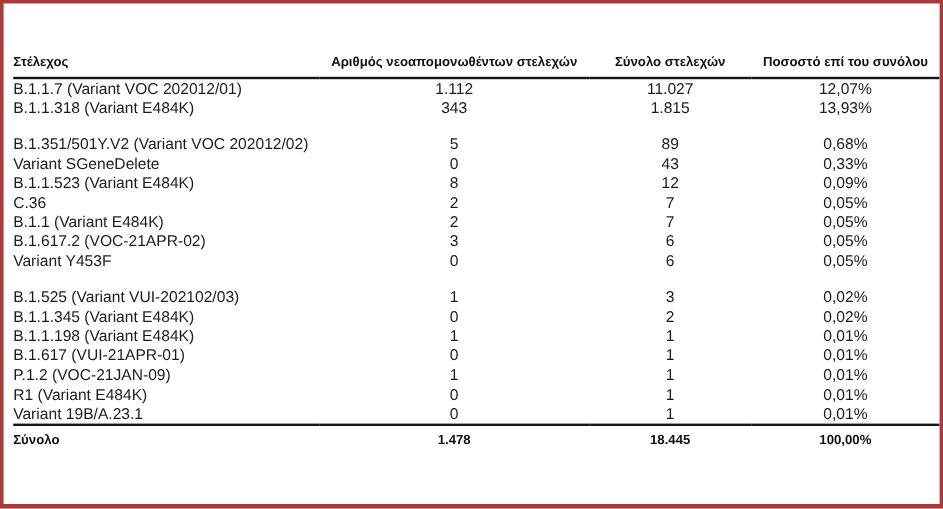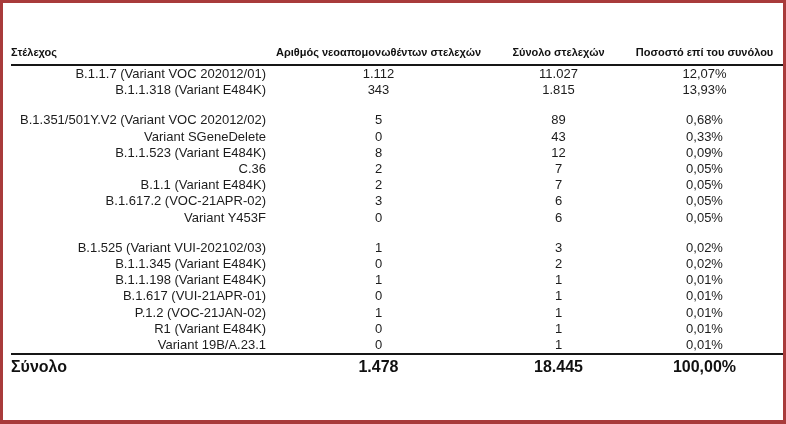--- a/index.html
+++ b/index.html
@@ -32,25 +32,25 @@
     font-size: 11px; font-weight: bold; color: #111;
     text-align: center; line-height: 16px;
     padding-bottom: 4px;
     border-bottom: 2px solid #161616;
     margin-top: 46px;
   }
   thead th.c1 { text-align: left; }
   tbody td {
     font-size: 13px; line-height: 16.2px; text-align: center;
   }
-  tbody td.c1 { text-align: right; }
+  tbody td.c1 { text-align: left; }
   tbody tr.first-of-group td { padding-top: 2px; }
   tr.spacer td { height: 12px; line-height: 12px; font-size: 1px; border: none; }
   tfoot td {
-    font-size: 16px; font-weight: bold; color: #111;
+    font-size: 11px; font-weight: bold; color: #111;
     border-top: 2px solid #161616;
     padding-top: 4px; line-height: 16px; text-align: center;
   }
   tfoot td.c1 { text-align: left; }
 </style>
 </head>
 <body>
 
 <div class="frame" style="border-color: rgb(168, 59, 59);">
   <table class="variants">
@@ -147,21 +147,21 @@
           <td class="cn">1</td>
           <td class="cn">0,01%</td>
         </tr>
         <tr>
           <td class="c1">B.1.617 (VUI-21APR-01)</td>
           <td class="cn">0</td>
           <td class="cn">1</td>
           <td class="cn">0,01%</td>
         </tr>
         <tr>
-          <td class="c1">P.1.2 (VOC-21JAN-02)</td>
+          <td class="c1">P.1.2 (VOC-21JAN-09)</td>
           <td class="cn">1</td>
           <td class="cn">1</td>
           <td class="cn">0,01%</td>
         </tr>
         <tr>
           <td class="c1">R1 (Variant E484K)</td>
           <td class="cn">0</td>
           <td class="cn">1</td>
           <td class="cn">0,01%</td>
         </tr>

